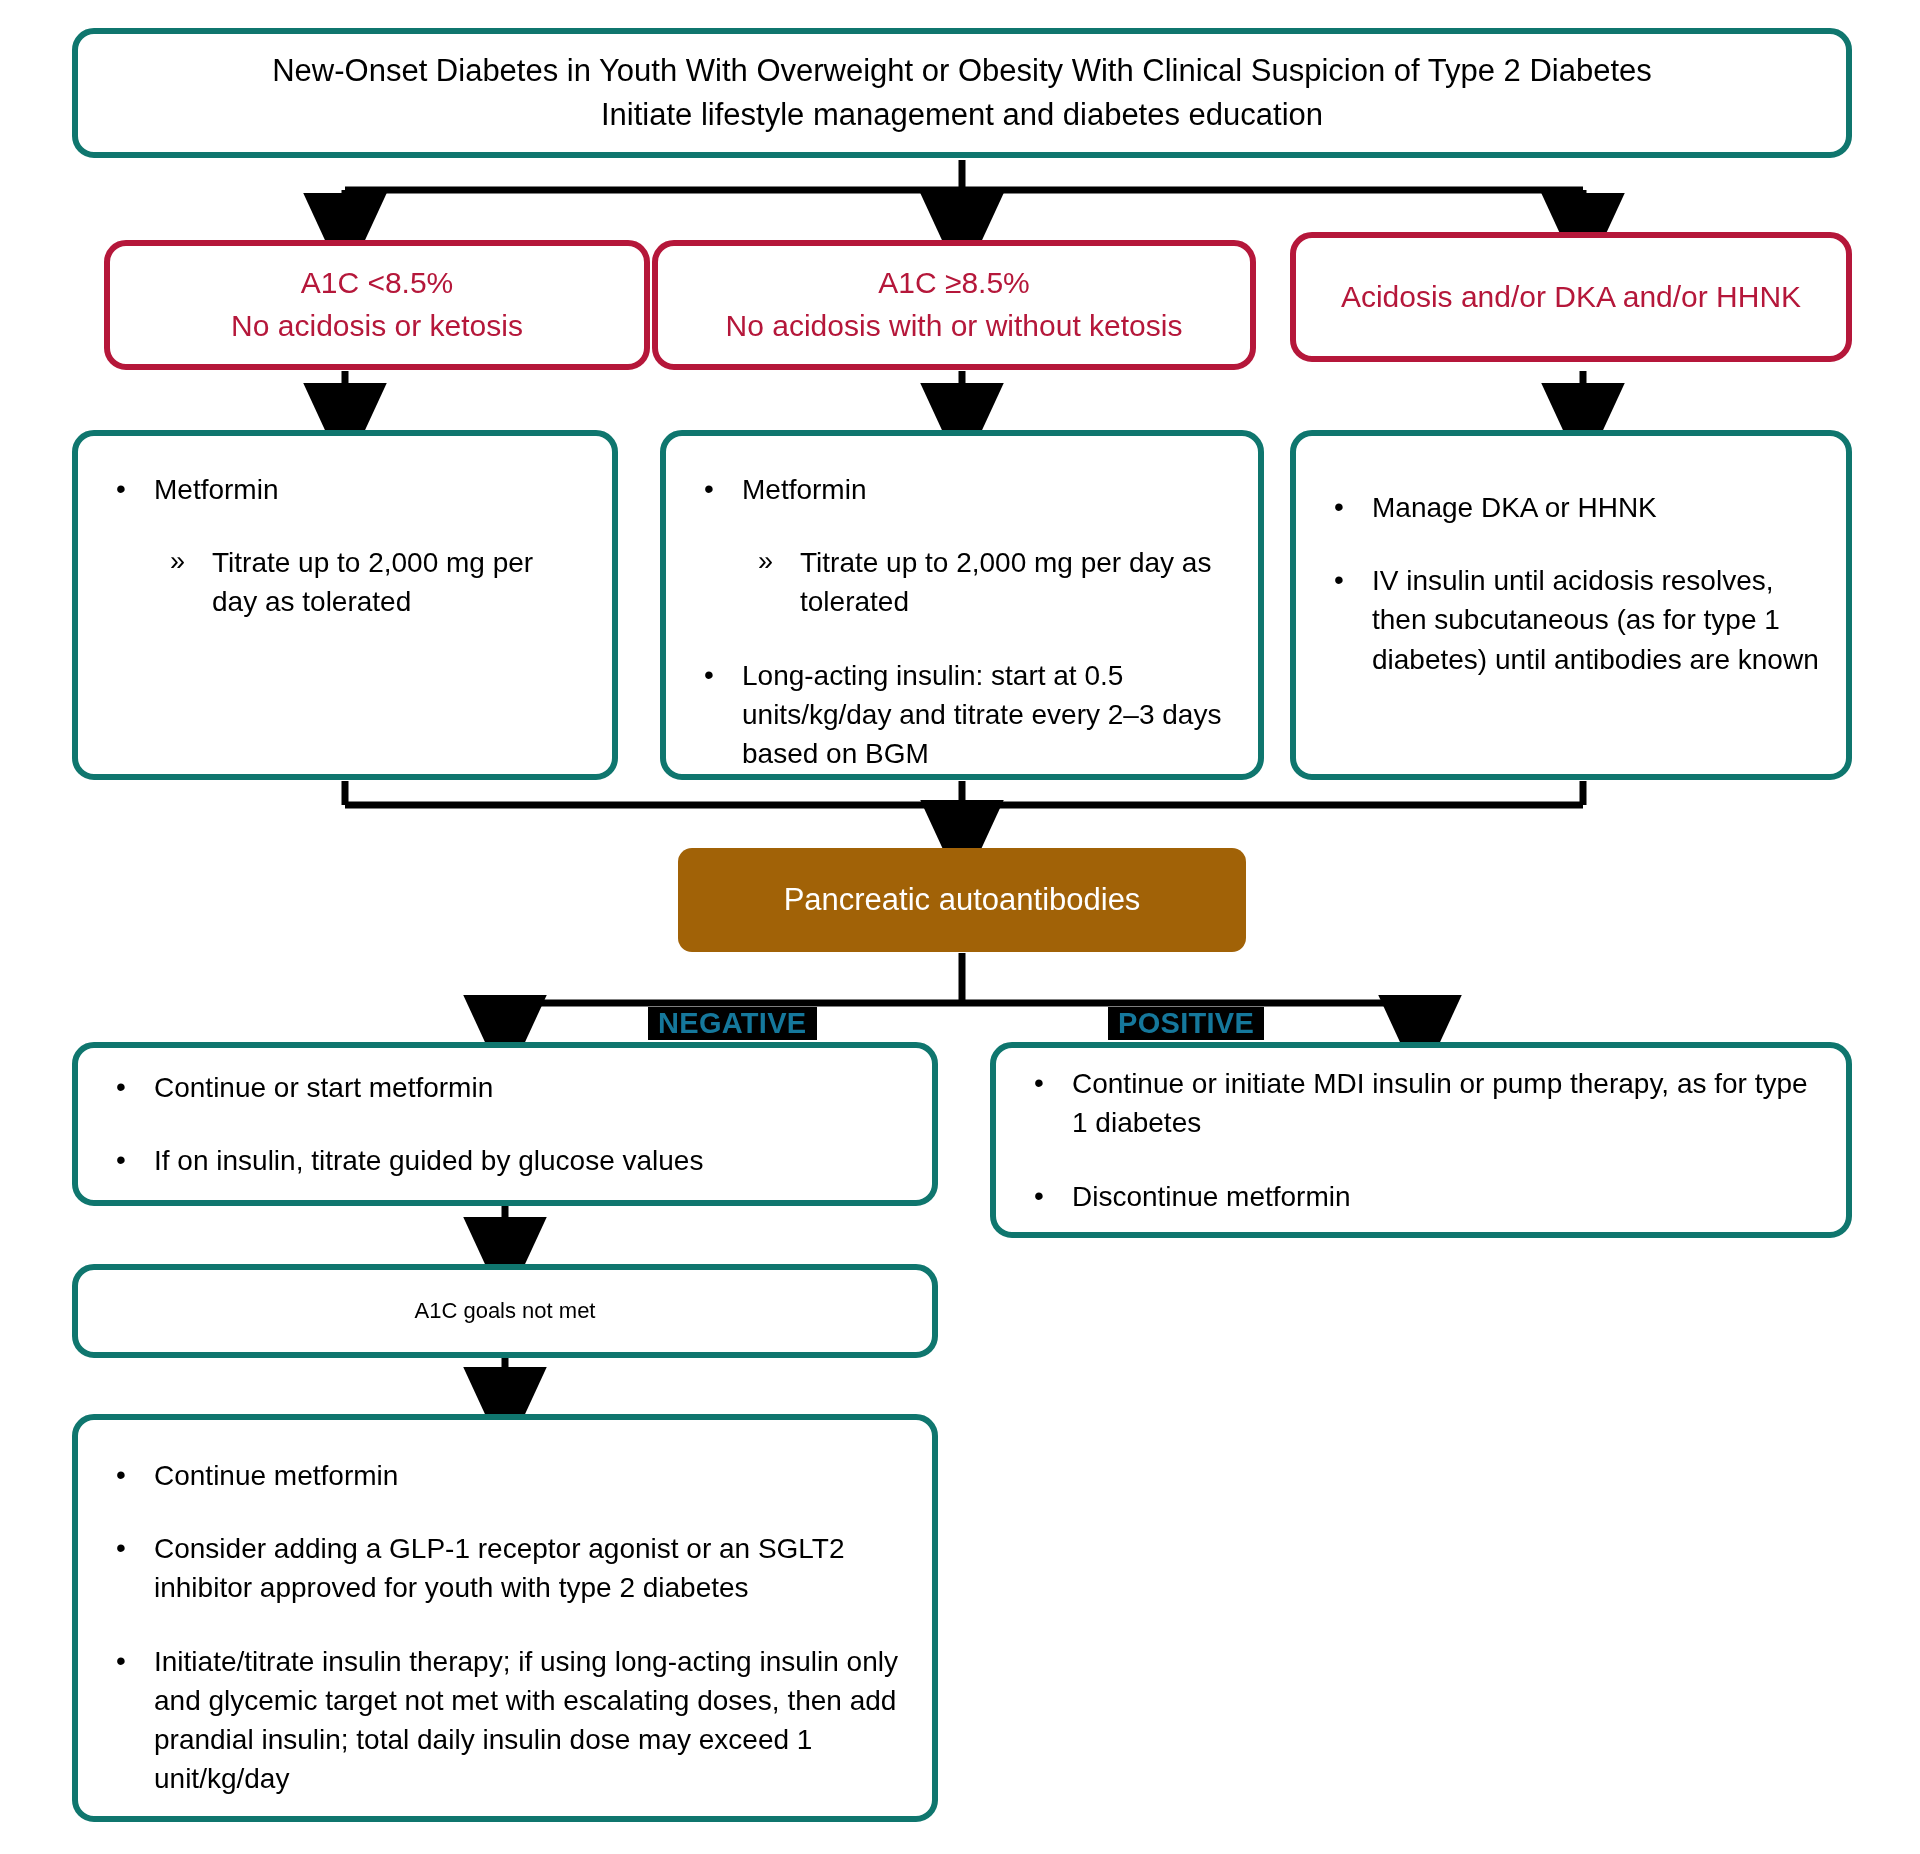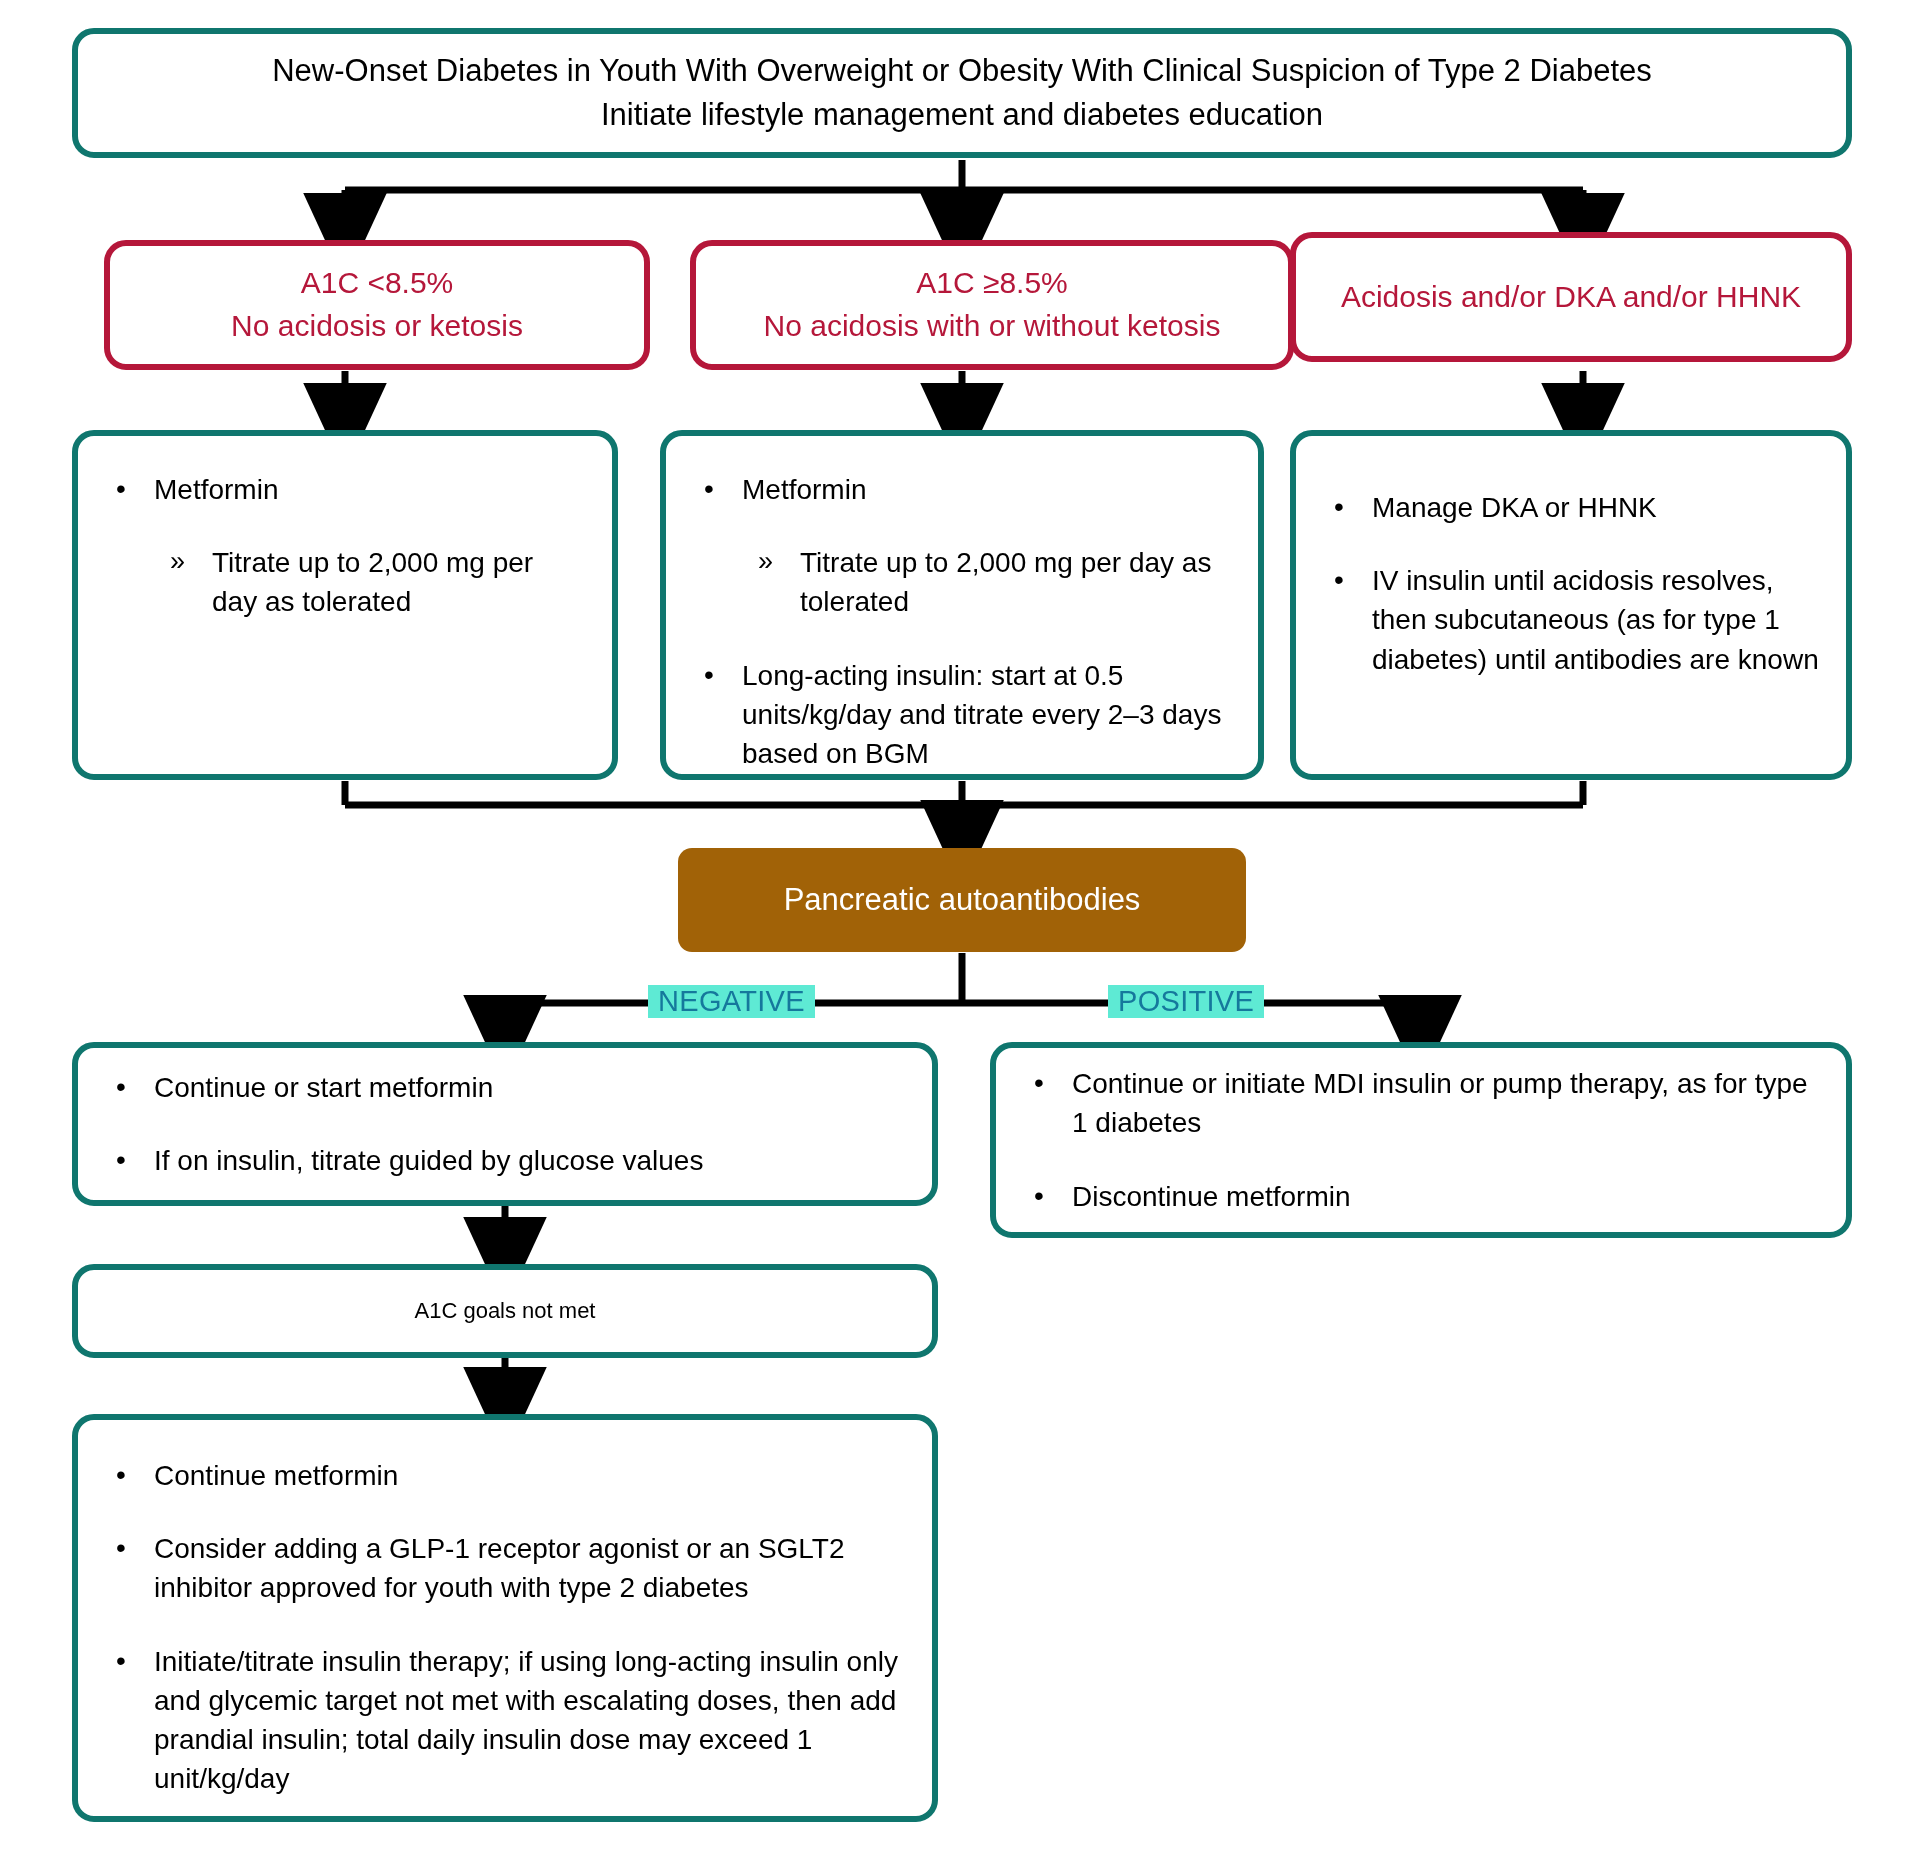--- a/index.html
+++ b/index.html
@@ -105,27 +105,28 @@
     justify-content: center;
     color: #ffffff;
     font-size: 31px;
     z-index: 3;
   }
 
   
   .branch-label {
     position: absolute;
     color: #15789c;
-    font-weight: normal;
+    font-weight: bold;
     font-size: 29px;
     letter-spacing: 0.3px;
-    background: #5eead4;
+    background: #000000;
     padding: 0 10px;
     z-index: 4;
     white-space: nowrap;
+    margin-top: 22px;
   }
 </style>
 </head>
 <body>
 
 <div id="canvas">
 
   <svg id="wires" viewBox="0 0 1920 1854" xmlns="http://www.w3.org/2000/svg">
     <defs>
       <marker id="ah" markerWidth="14" markerHeight="12" refX="6.5" refY="6" orient="auto" markerUnits="strokeWidth">
@@ -171,21 +172,21 @@
   <div class="box center-text" style="left:72px; top:28px; width:1780px; height:130px;">
     <div class="title-text">New-Onset Diabetes in Youth With Overweight or Obesity With Clinical Suspicion of Type 2 Diabetes</div>
     <div class="title-text">Initiate lifestyle management and diabetes education</div>
   </div>
 
   <div class="box red center-text" style="left:72px; top:240px; width:546px; height:130px;margin-left:32px;">
     <div class="red-text">A1C &lt;8.5%</div>
     <div class="red-text">No acidosis or ketosis</div>
   </div>
 
-  <div class="box red center-text" style="left:690px; top:240px; width:604px; height:130px;">
+  <div class="box red center-text" style="left:652px; top:240px; width:604px; height:130px;">
     <div class="red-text">A1C ≥8.5%</div>
     <div class="red-text">No acidosis with or without ketosis</div>
   </div>
 
   <div class="box red center-text" style="left:1290px; top:232px; width:562px; height:130px;">
     <div class="red-text">Acidosis and/or DKA and/or HHNK</div>
   </div>
 
   <div class="box" style="left:72px; top:430px; width:546px; height:350px; justify-content:flex-start; padding-top:34px;">
     <ul class="bl">

